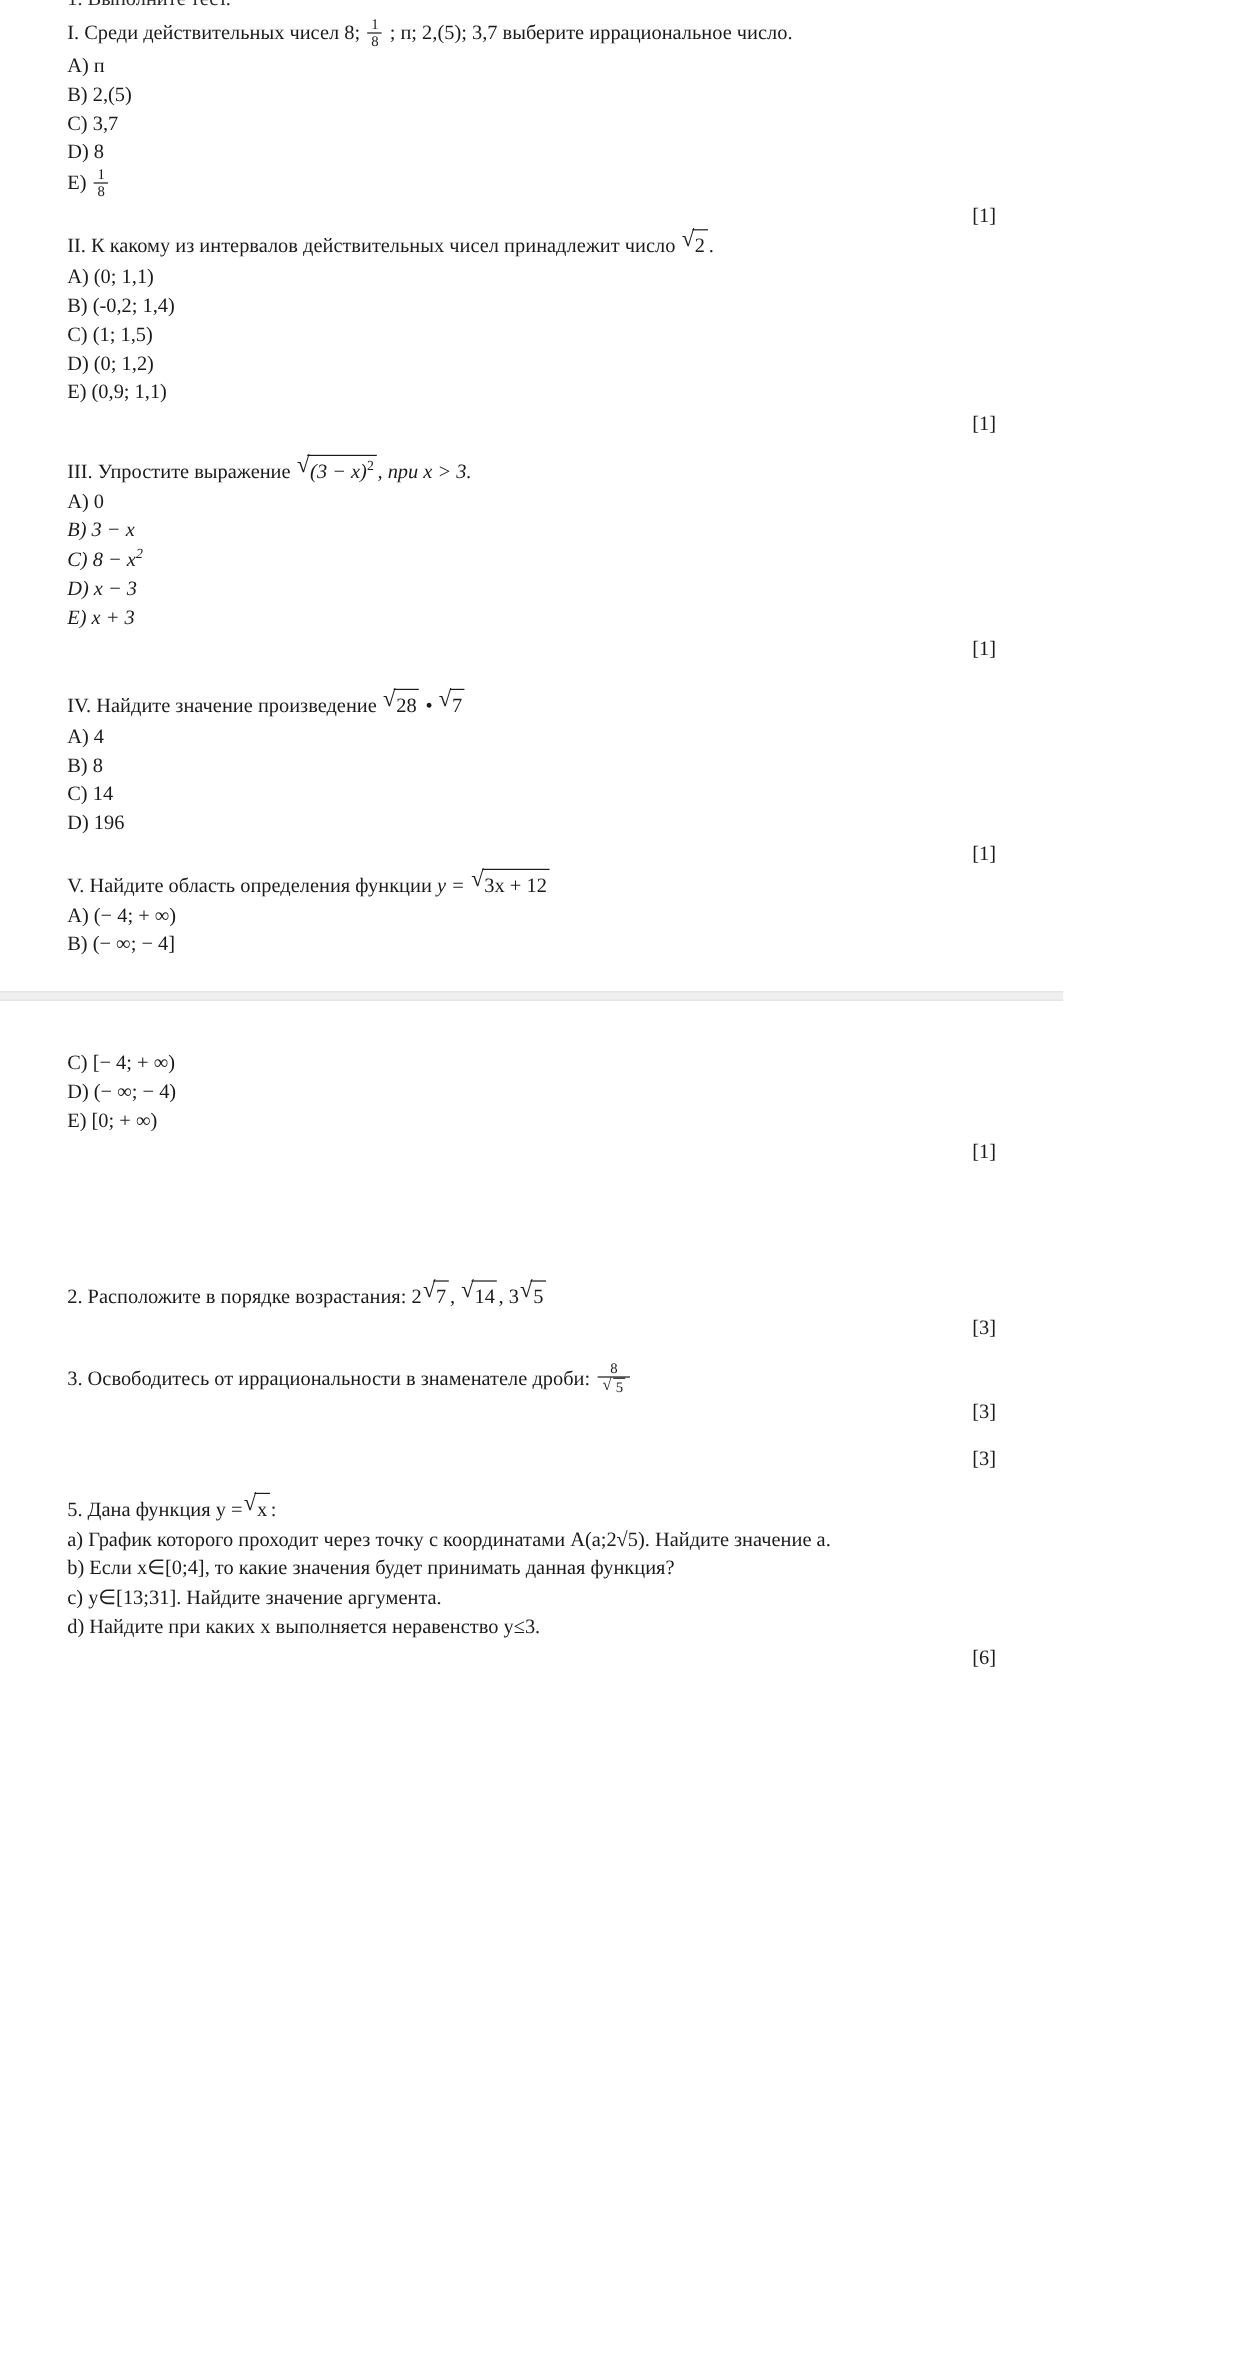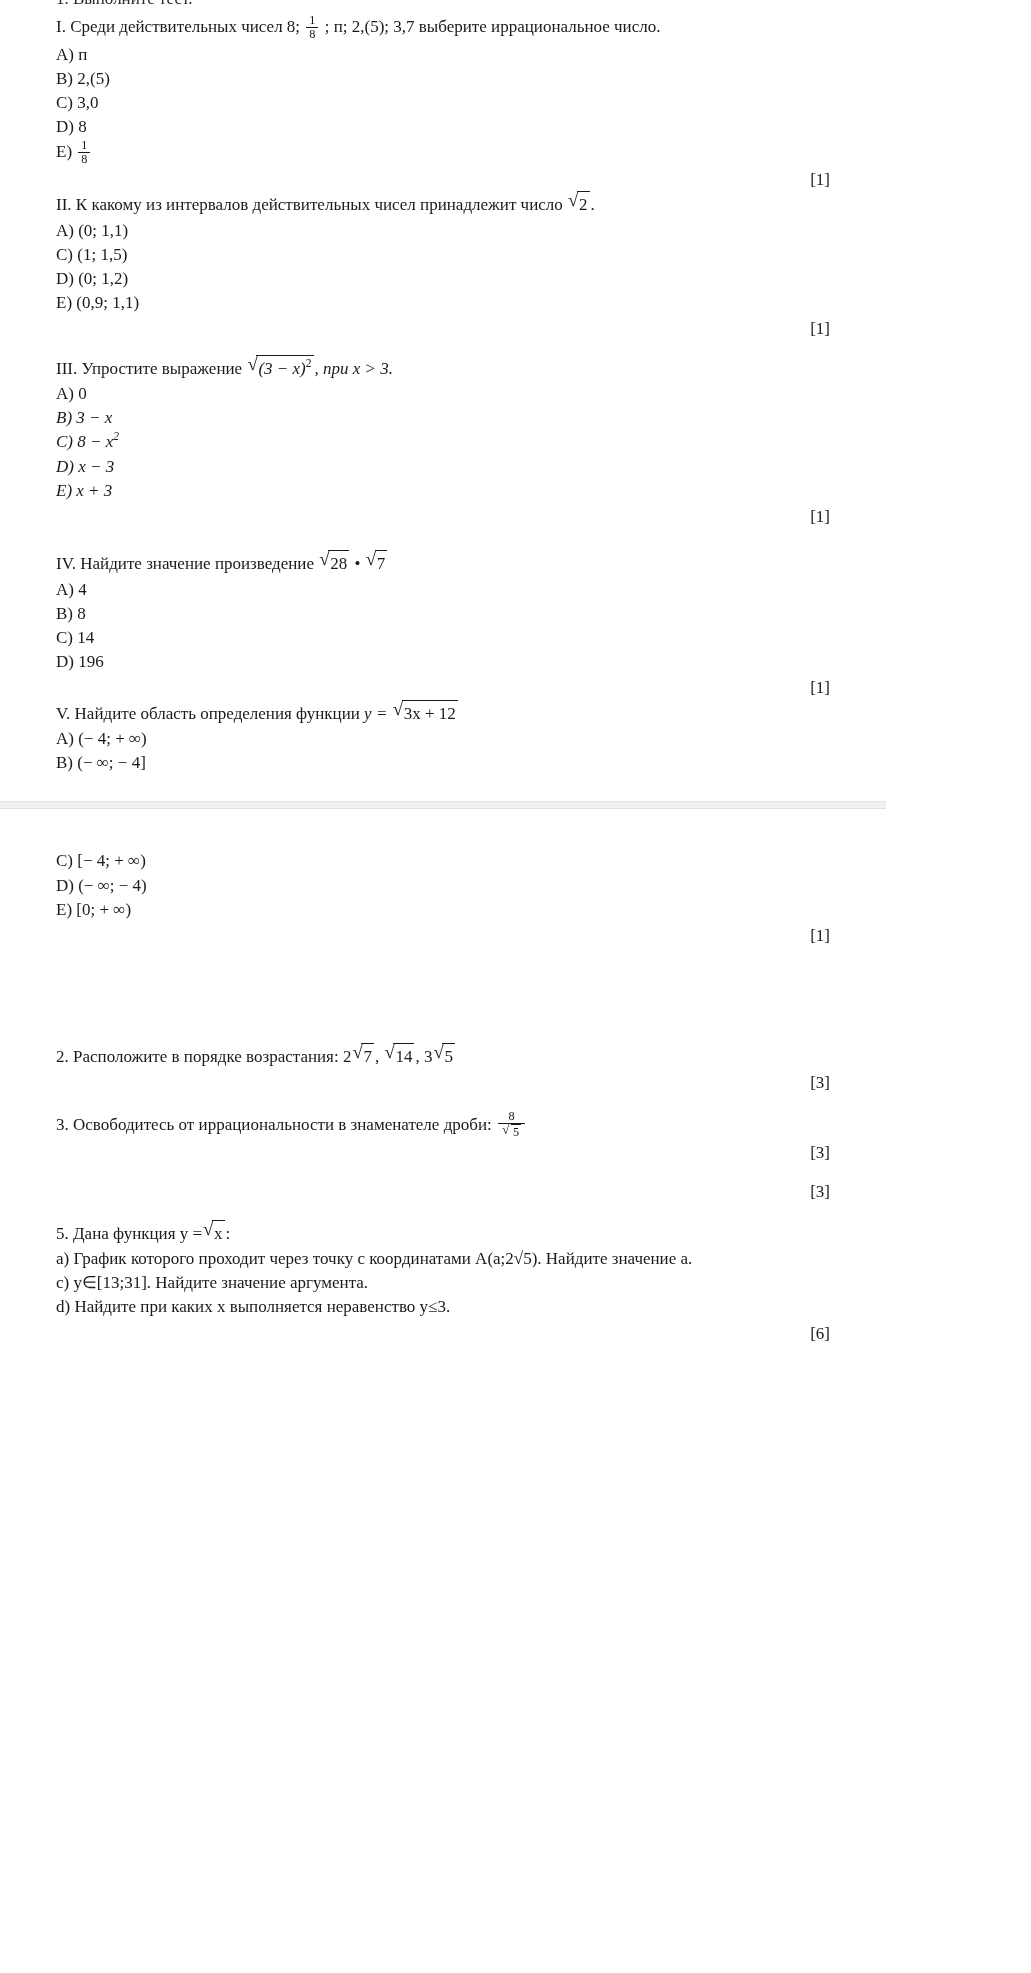--- a/index.html
+++ b/index.html
@@ -109,38 +109,39 @@
     <p class="q-stem">
       <span>I. Среди действительных чисел 8;</span>
       <span class="frac">
         <span class="num">1</span>
         <span class="den">8</span>
       </span>
       <span>; п;  2,(5);  3,7 выберите иррациональное число.</span>
     </p>
     <p class="opt">A) п</p>
     <p class="opt">B) 2,(5)</p>
-    <p class="opt">C) 3,0</p>
+    <p class="opt">C) 3,7</p>
     <p class="opt">D) 8</p>
     <p class="opt">
       <span>E)</span>
       <span class="frac">
         <span class="num">1</span>
         <span class="den">8</span>
       </span>
     </p>
     <p class="marks">[1]</p>
   </div>
 
   <div class="block">
     <p class="q-stem">
       <span>II. К какому из интервалов действительных чисел принадлежит число</span>
       <span class="sqrt"><span class="rad">√</span><span class="bar">2</span></span><span>.</span>
     </p>
     <p class="opt">A) (0; 1,1)</p>
+    <p class="opt">B) (-0,2; 1,4)</p>
     <p class="opt">C) (1; 1,5)</p>
     <p class="opt">D) (0; 1,2)</p>
     <p class="opt">E) (0,9; 1,1)</p>
     <p class="marks">[1]</p>
   </div>
 
   <div class="spacer-s"></div>
 
   <div class="block">
     <p class="q-stem">
@@ -217,18 +218,19 @@
 
   <div class="block tight">
     <p class="marks">[3]</p>
   </div>
 
   <div class="block tight">
     <p class="q-stem">
       <span>5. Дана функция y =</span><span class="sqrt"><span class="rad">√</span><span class="bar">x</span></span><span>:</span>
     </p>
     <p class="opt q-stem">a) График которого проходит через точку с координатами A(a;2√5). Найдите значение a.</p>
+    <p class="opt">b) Если x∈[0;4], то какие значения будет принимать данная функция?</p>
     <p class="opt">c) y∈[13;31]. Найдите значение аргумента.</p>
     <p class="opt">d) Найдите при каких x выполняется неравенство y≤3.</p>
     <p class="marks">[6]</p>
   </div>
 
 </div>
 
 </body></html>

